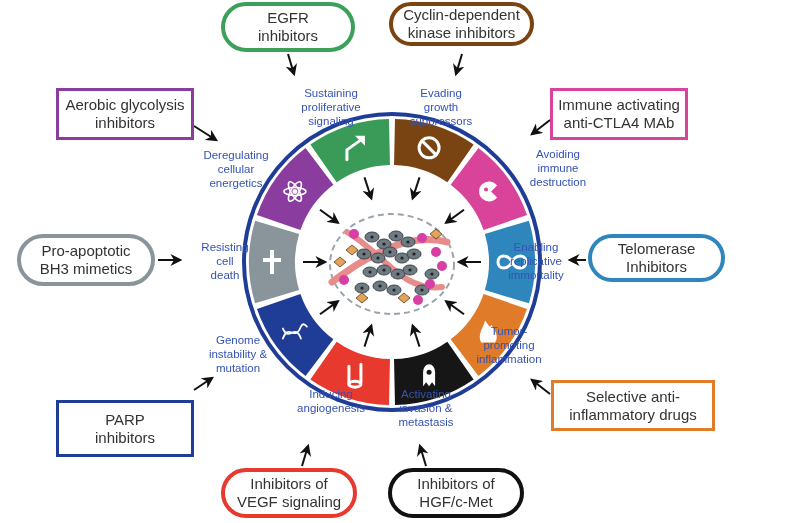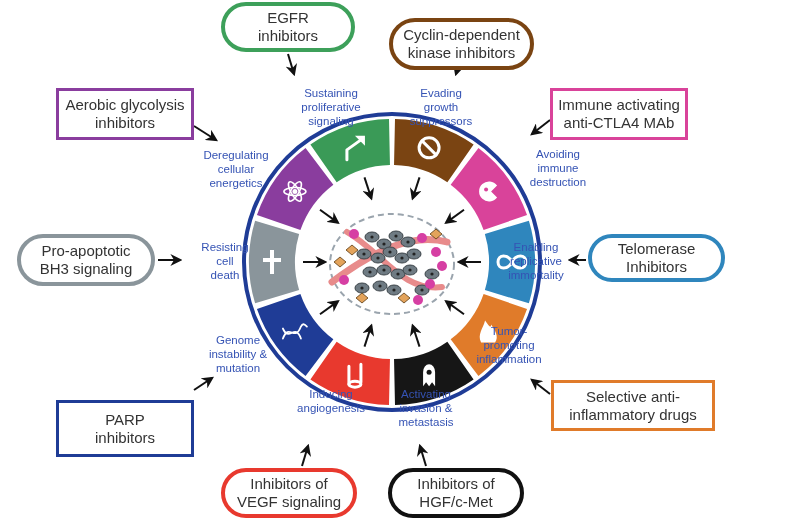--- a/index.html
+++ b/index.html
@@ -176,30 +176,30 @@
 mutation</div>
 <div class="hall" style="left:195px;top:240px;width:60px;">Resisting
 cell
 death</div>
 <div class="hall" style="left:196px;top:148px;width:80px;">Deregulating
 cellular
 energetics</div>
 
 <div class="box pill" style="left:221px;top:2px;width:134px;height:50px;border:4px solid #3da05a;">EGFR
 inhibitors</div>
-<div class="box pill" style="left:389px;top:2px;width:145px;height:52px;border:4px solid #7a4412;margin-top:16px;">Cyclin-dependent
+<div class="box pill" style="left:389px;top:2px;width:145px;height:44px;border:4px solid #7a4412;">Cyclin-dependent
 kinase inhibitors</div>
 <div class="box rect" style="left:550px;top:88px;width:138px;height:52px;border:3px solid #d9439a;">Immune activating
 anti-CTLA4 MAb</div>
 <div class="box pill" style="left:588px;top:234px;width:137px;height:48px;border:4px solid #2f86bd;">Telomerase
 Inhibitors</div>
 <div class="box rect" style="left:551px;top:380px;width:164px;height:51px;border:3px solid #e07b2a;">Selective anti-
 inflammatory drugs</div>
 <div class="box pill" style="left:388px;top:468px;width:136px;height:50px;border:4px solid #111111;">Inhibitors of
 HGF/c-Met</div>
 <div class="box pill" style="left:221px;top:468px;width:136px;height:50px;border:4px solid #e8392e;">Inhibitors of
 VEGF signaling</div>
 <div class="box rect" style="left:56px;top:400px;width:138px;height:57px;border:3px solid #1f3c96;">PARP
 inhibitors</div>
 <div class="box pill" style="left:17px;top:234px;width:138px;height:52px;border:4px solid #8a959b;">Pro-apoptotic
-BH3 signaling</div>
+BH3 mimetics</div>
 <div class="box rect" style="left:56px;top:88px;width:138px;height:52px;border:3px solid #8a3d9e;">Aerobic glycolysis
 inhibitors</div>
 
 </body></html>

